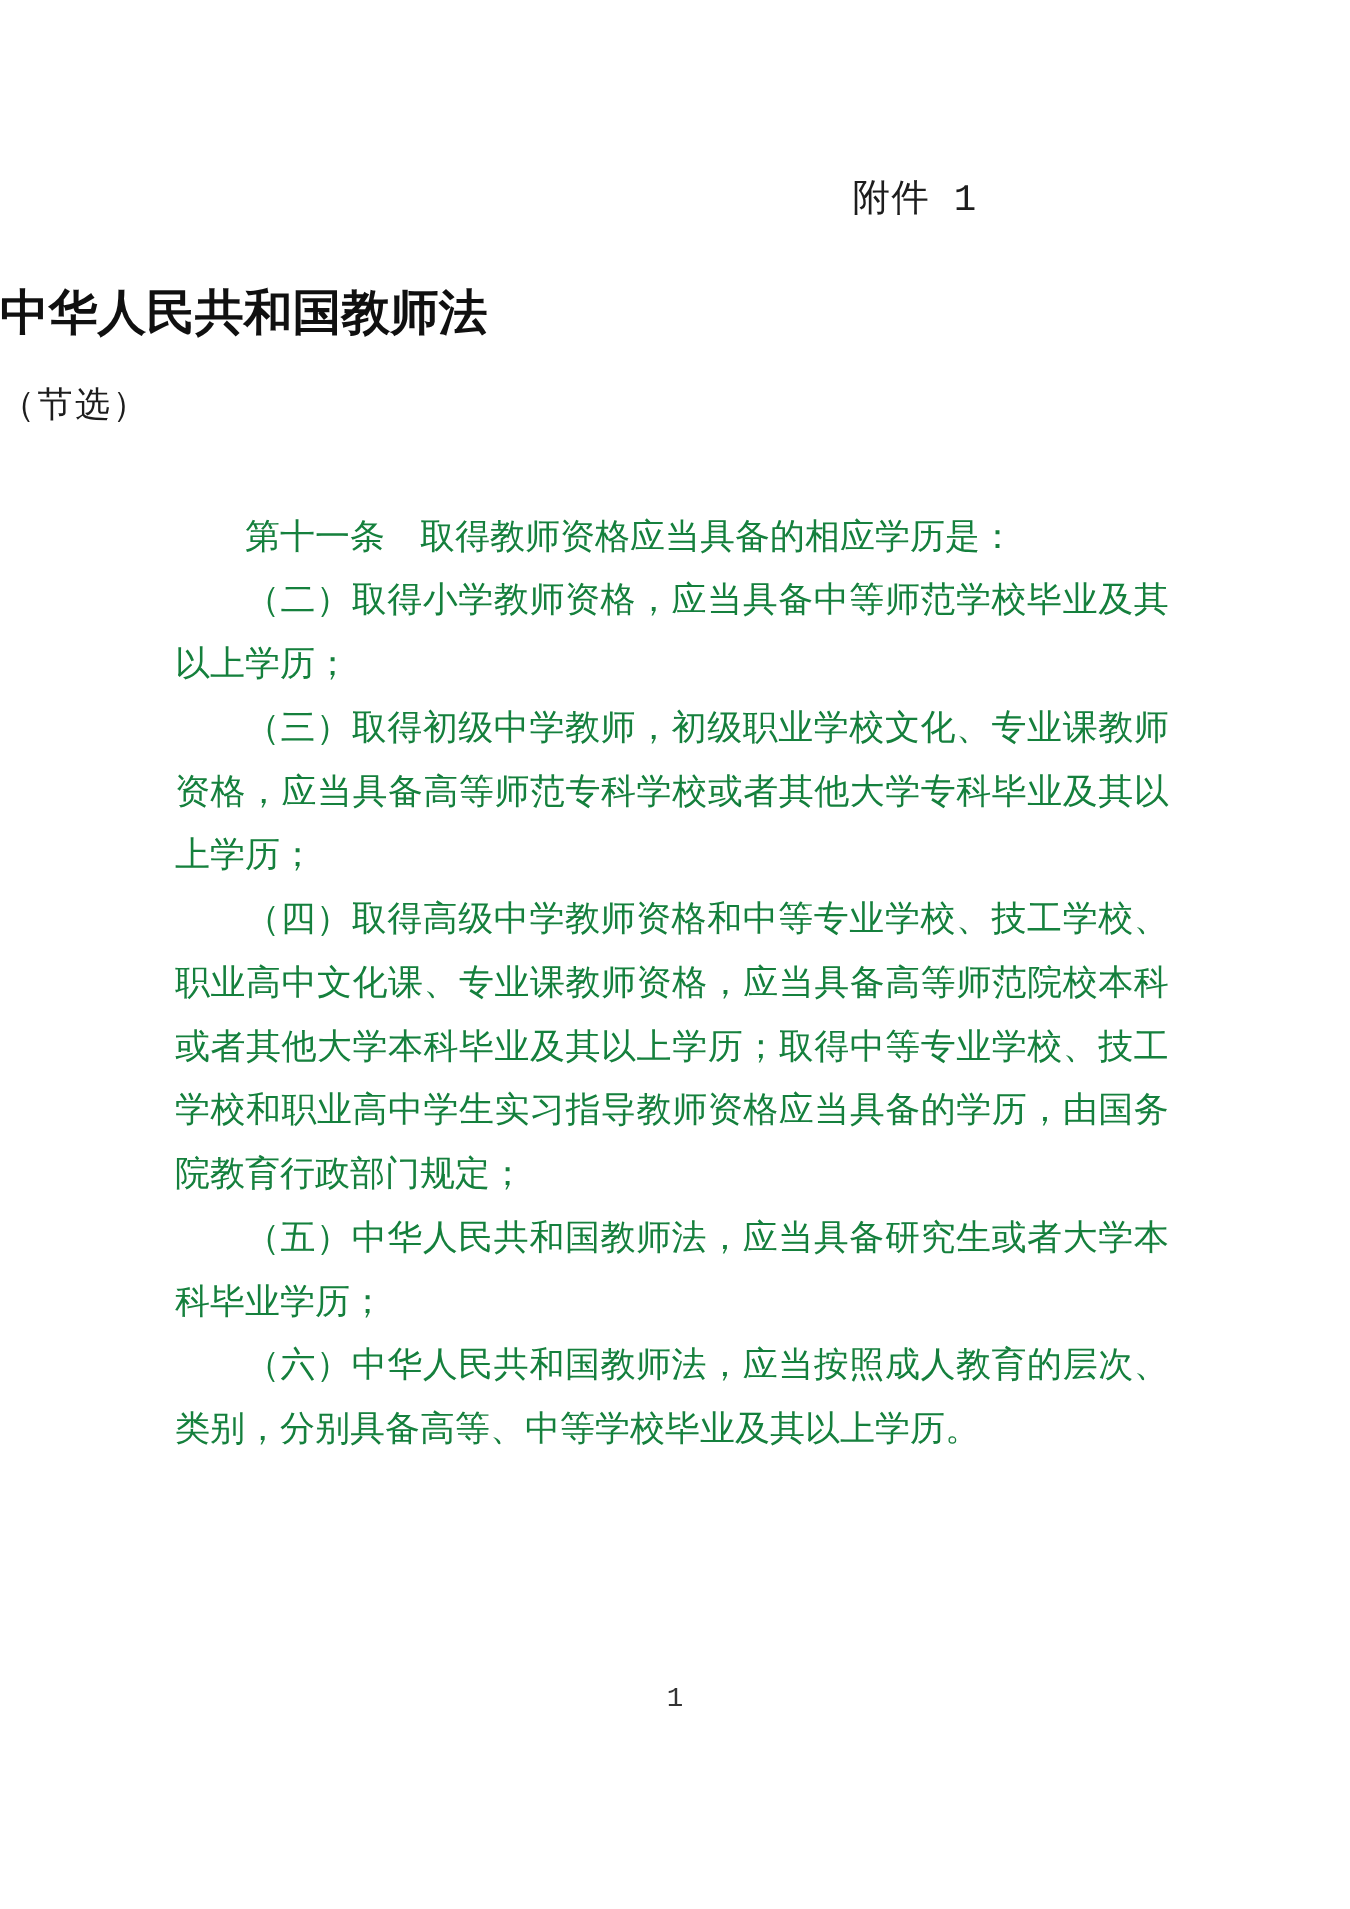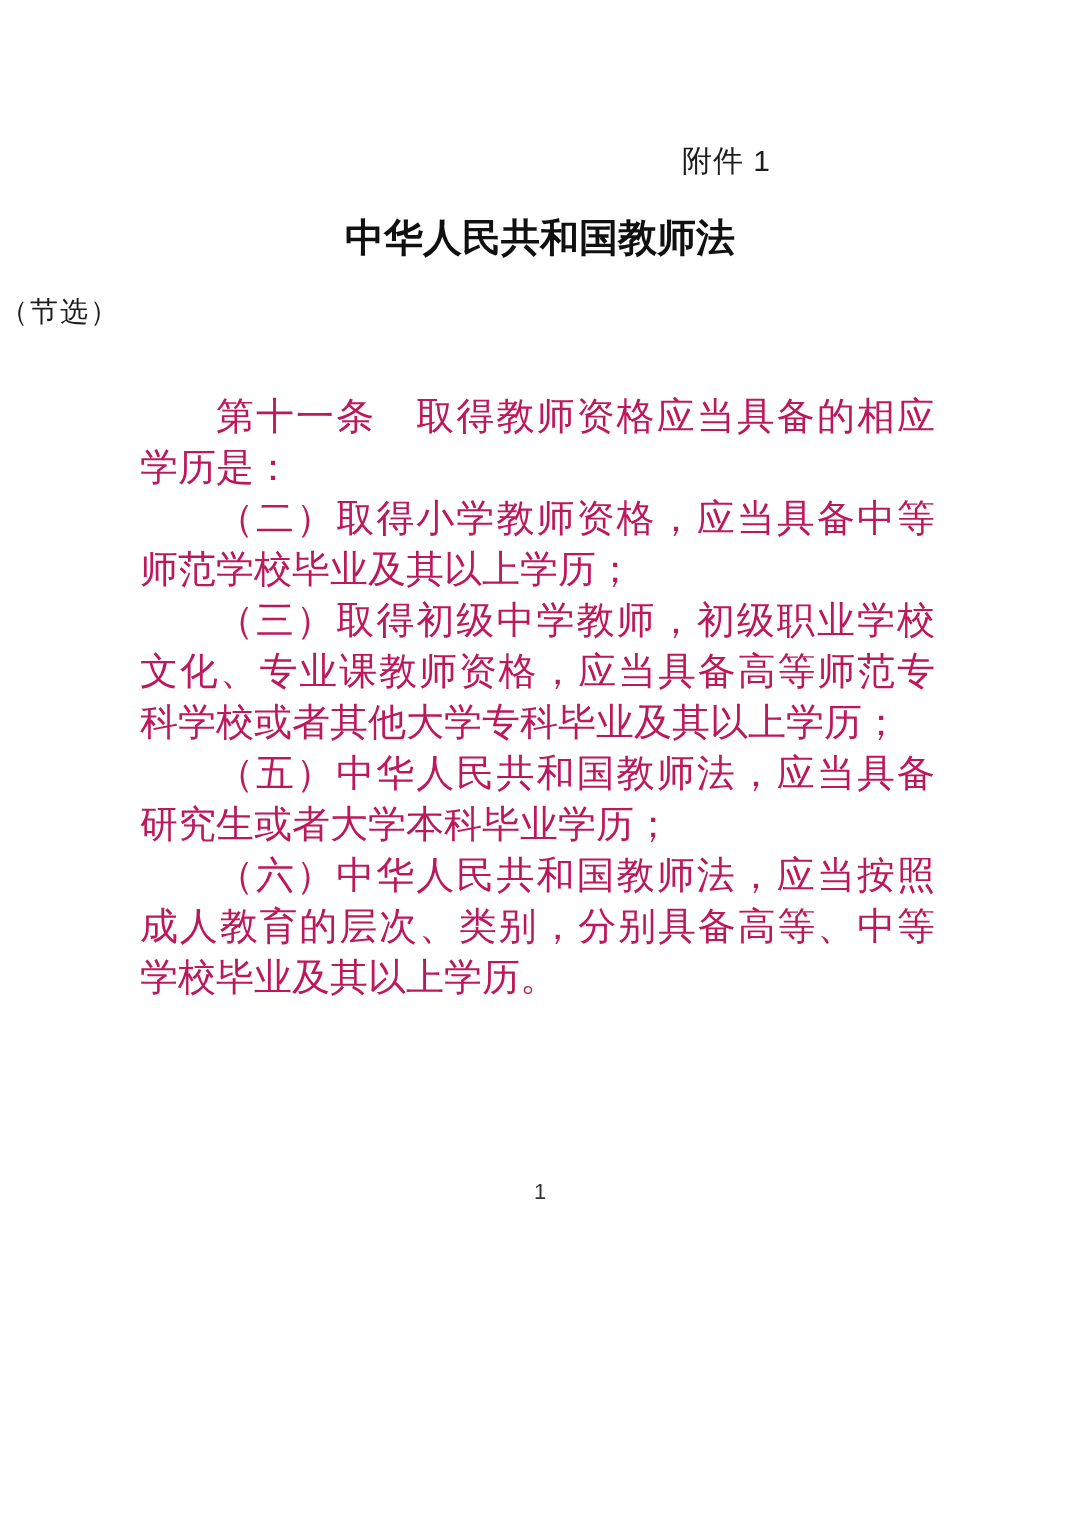--- a/index.html
+++ b/index.html
@@ -6,51 +6,50 @@
     margin: 0;
     padding: 0;
     background: #ffffff;
   }
   .page {
     position: relative;
     width: 1080px;
     height: 1527px;
     background: #ffffff;
     overflow: hidden;
-    font-family: Liberation Sans, sans-serif;
+    font-family: Liberation Mono, monospace;
     color: #262626;
   }
   .attachment-label {
     margin: 140px 0 0 682px;
     font-size: 30px;
     line-height: 42px;
     color: #1d1d1d;
     letter-spacing: 1px;
   }
   .doc-title {
-    margin-top: 28px;
-    text-align: center;
+    margin-top: 43px;
     font-size: 39px;
     line-height: 56px;
     font-weight: 700;
     color: #101010;
   }
   .doc-subtitle {
     margin-top: 5px;
     font-size: 28px;
     line-height: 40px;
     color: #1d1d1d;
     letter-spacing: 2px;
   }
   .doc-body {
     margin: 59px 145px 0 140px;
-    font-size: 38px;
+    font-size: 28px;
     line-height: 51px;
     text-align: justify;
-    color: #be185d;
+    color: #15803d;
   }
   .doc-body p {
     margin: 0;
     padding: 0;
     text-indent: 2em;
   }
   .page-number {
     margin-top: 174px;
     text-align: center;
     font-size: 22px;
@@ -66,19 +65,20 @@
   <div class="attachment-label">附件 1</div>
 
   <h1 class="doc-title">中华人民共和国教师法</h1>
 
   <div class="doc-subtitle">（节选）</div>
 
   <div class="doc-body">
     <p>第十一条　取得教师资格应当具备的相应学历是：</p>
     <p>（二）取得小学教师资格，应当具备中等师范学校毕业及其以上学历；</p>
     <p>（三）取得初级中学教师，初级职业学校文化、专业课教师资格，应当具备高等师范专科学校或者其他大学专科毕业及其以上学历；</p>
+    <p>（四）取得高级中学教师资格和中等专业学校、技工学校、职业高中文化课、专业课教师资格，应当具备高等师范院校本科或者其他大学本科毕业及其以上学历；取得中等专业学校、技工学校和职业高中学生实习指导教师资格应当具备的学历，由国务院教育行政部门规定；</p>
     <p>（五）中华人民共和国教师法，应当具备研究生或者大学本科毕业学历；</p>
     <p>（六）中华人民共和国教师法，应当按照成人教育的层次、类别，分别具备高等、中等学校毕业及其以上学历。</p>
   </div>
 
   <div class="page-number">1</div>
 
 </div>
 
 </body></html>

